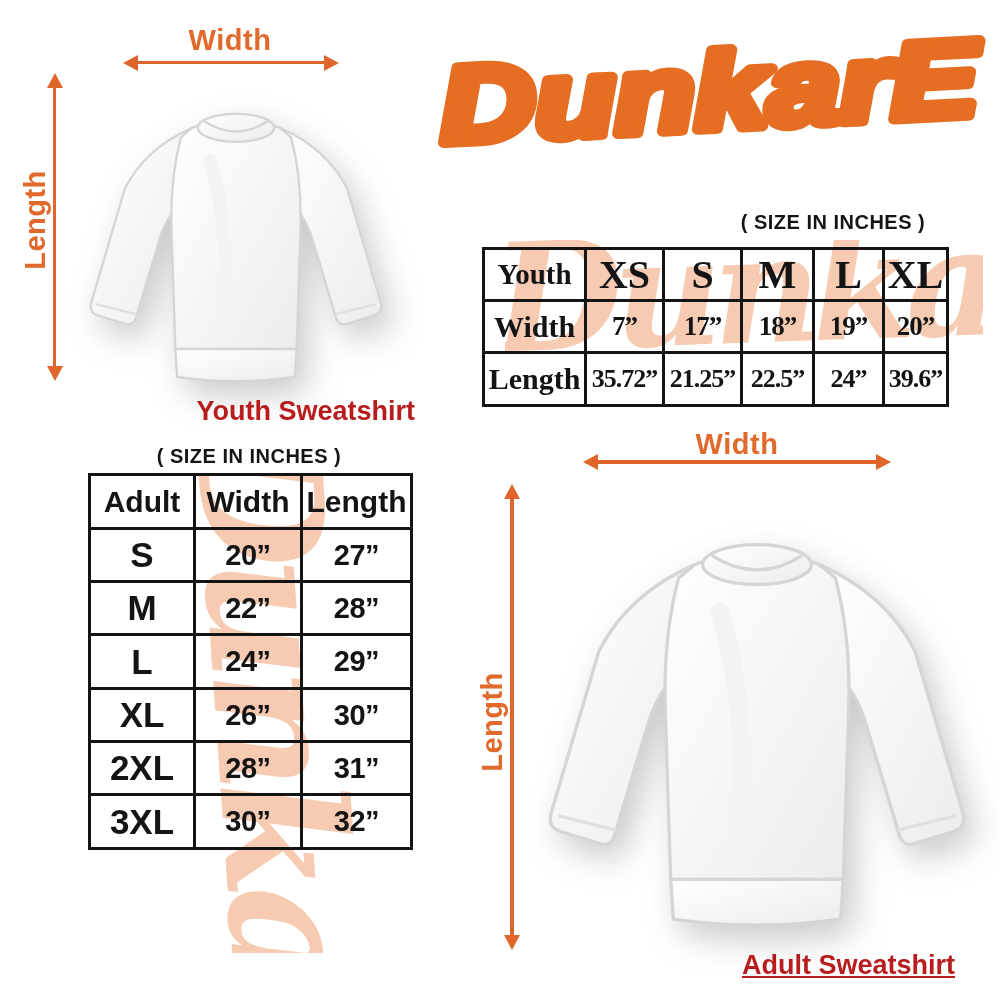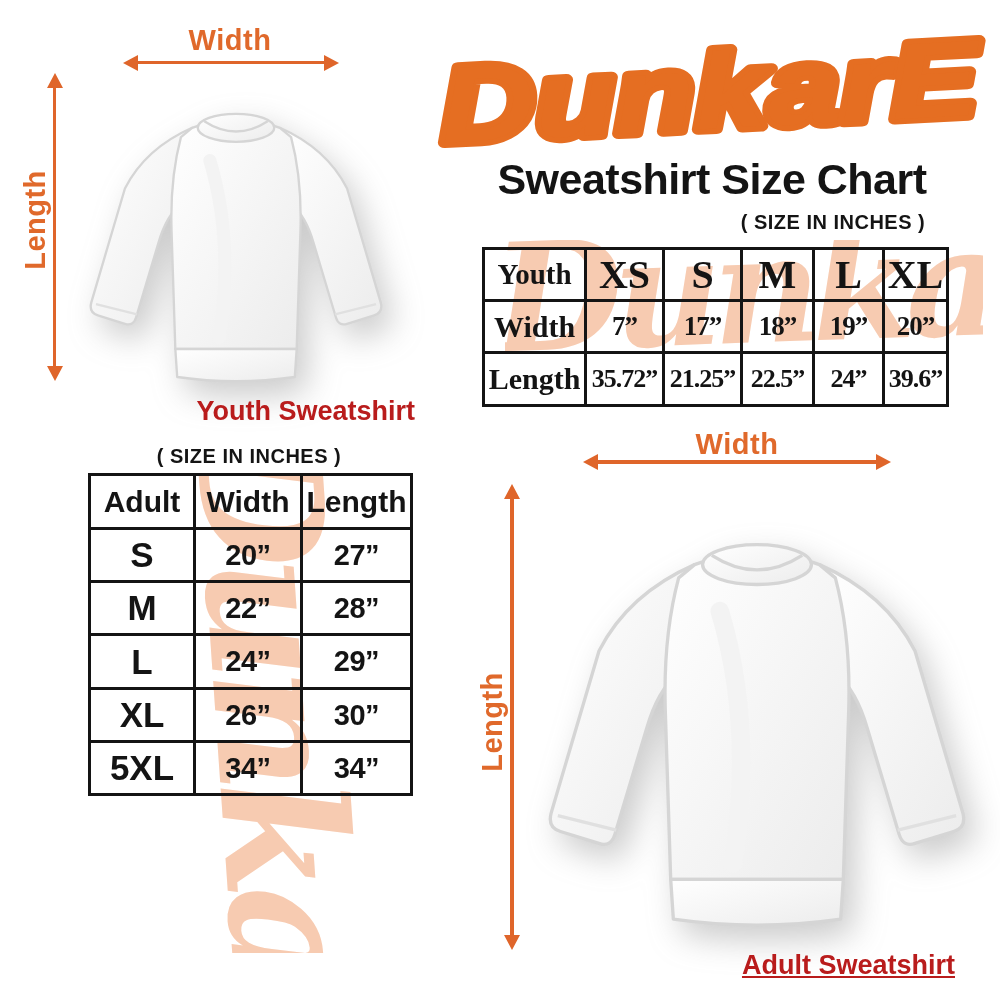--- a/index.html
+++ b/index.html
@@ -100,21 +100,20 @@
   <div class="arrow-v" id="y-arrow-v"></div>
   <div class="dim-label rot" id="y-length-label">Length</div>
   <svg class="shirt" id="y-shirt" viewBox="0 0 360 345">
       <use href="#sweatshirt"></use>
     </svg>
   <div class="caption" id="y-caption">Youth Sweatshirt</div>
 
   <svg id="logo" viewBox="0 0 560 150">
     <text x="280" y="114" text-anchor="middle" textLength="540" lengthAdjust="spacingAndGlyphs" font-family="Liberation Sans, sans-serif" font-size="108" font-weight="bold" font-style="italic" fill="#E56E22" stroke="#E56E22" stroke-width="11" stroke-linejoin="round" stroke-linecap="round" paint-order="stroke" transform="rotate(-3 280 75)">DunkarE</text>
   </svg>
-  <div id="title">Sweatshirt Size Chart</div>
   <div class="size-note" id="note-top">( SIZE IN INCHES )</div>
 
   <div class="wm-wrap" id="wm-youth-wrap">
     <div class="wm" id="wm-youth">Dunkare</div>
   </div>
   <table id="youth-table">
     <colgroup>
         <col style="width:102px">
         <col style="width:78px">
         <col style="width:78px">
@@ -180,23 +179,28 @@
       <td class="at-size">L</td>
       <td class="at-val">24”</td>
       <td class="at-val">29”</td>
     </tr>
     <tr style="height:53px">
       <td class="at-size">XL</td>
       <td class="at-val">26”</td>
       <td class="at-val">30”</td>
     </tr>
     <tr style="height:53px">
-      <td class="at-size">5XL</td>
-      <td class="at-val">34”</td>
-      <td class="at-val">34”</td>
+      <td class="at-size">2XL</td>
+      <td class="at-val">28”</td>
+      <td class="at-val">31”</td>
+    </tr>
+    <tr style="height:54px">
+      <td class="at-size">3XL</td>
+      <td class="at-val">30”</td>
+      <td class="at-val">32”</td>
     </tr>
   </tbody>
     </table>
 
   <div class="dim-label" id="a-width-label">Width</div>
   <div class="arrow-h" id="a-arrow-h"></div>
   <div class="arrow-v" id="a-arrow-v"></div>
   <div class="dim-label rot" id="a-length-label">Length</div>
   <svg class="shirt" id="a-shirt" viewBox="0 0 360 345">
       <use href="#sweatshirt"></use>

